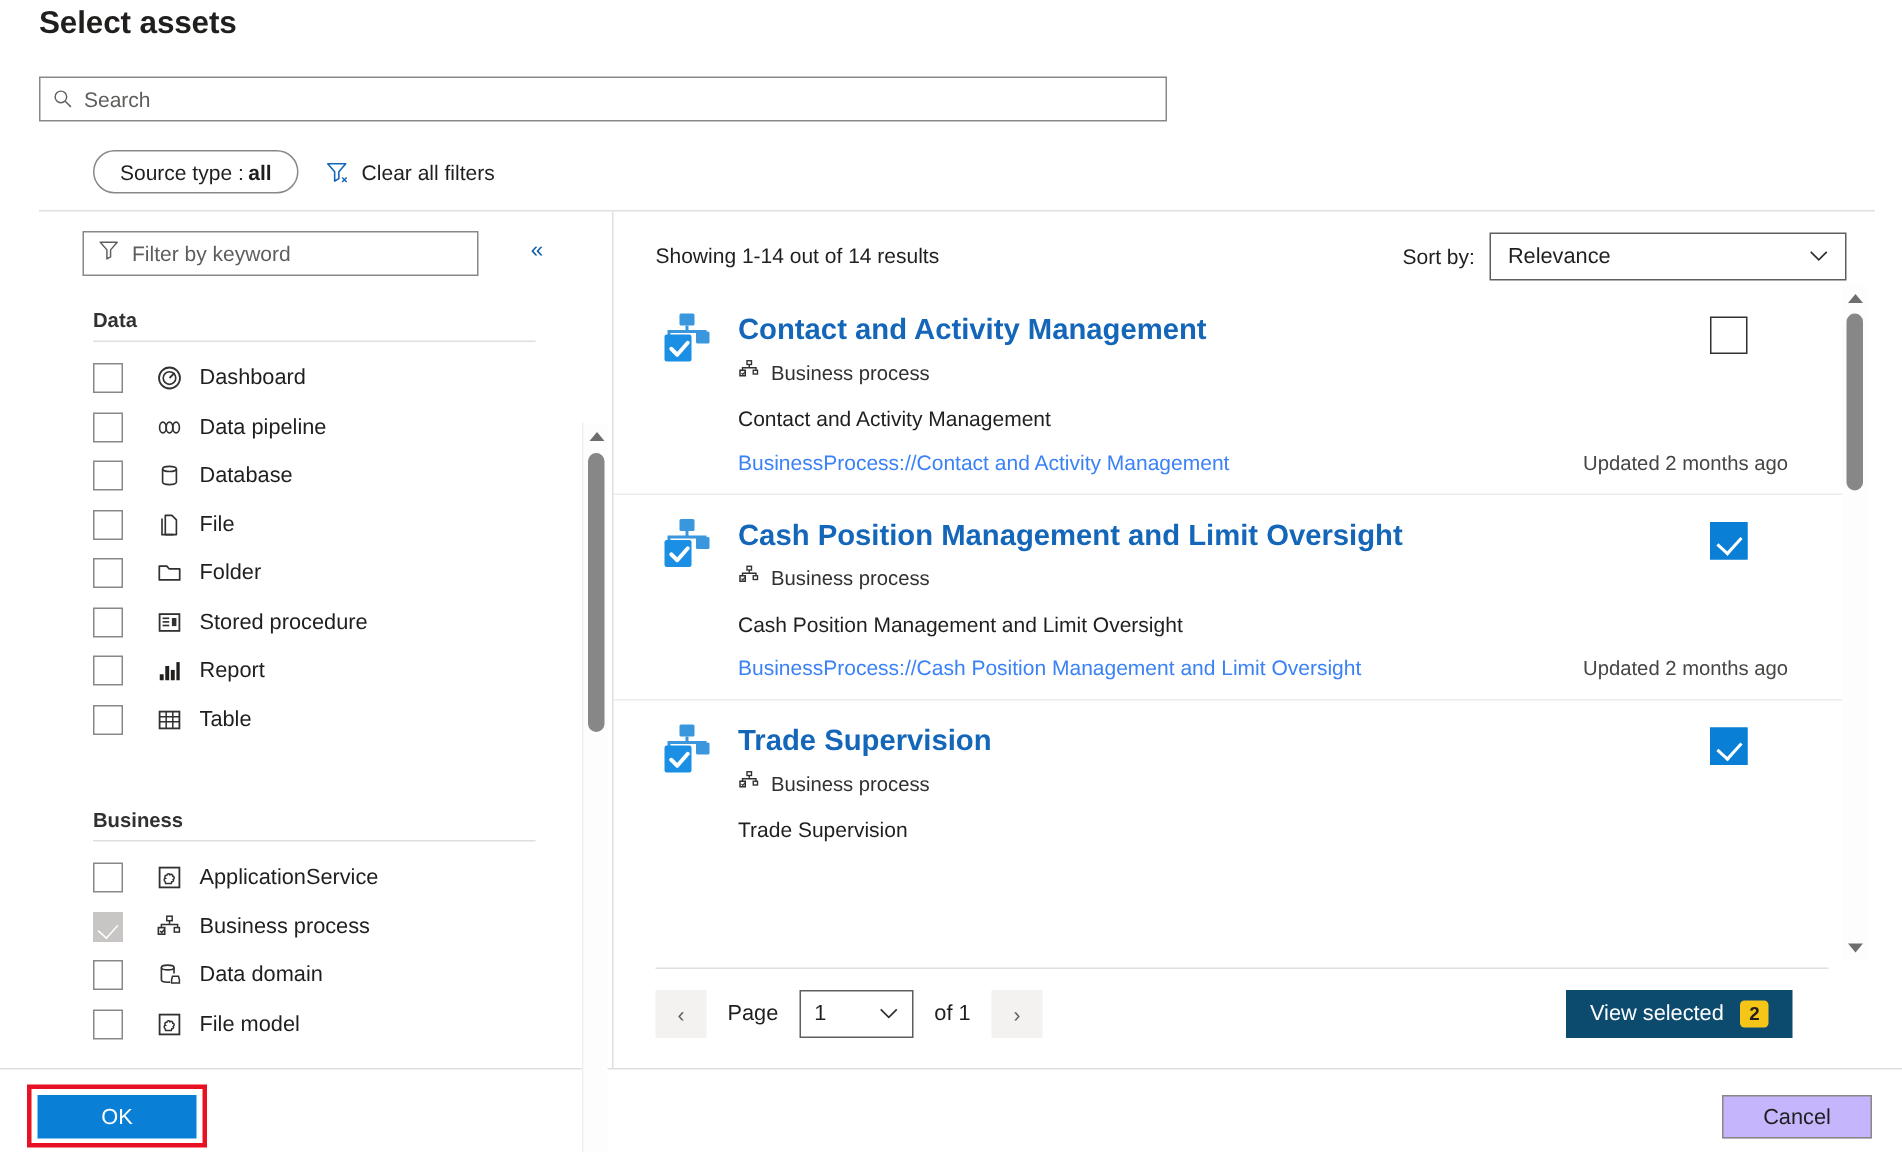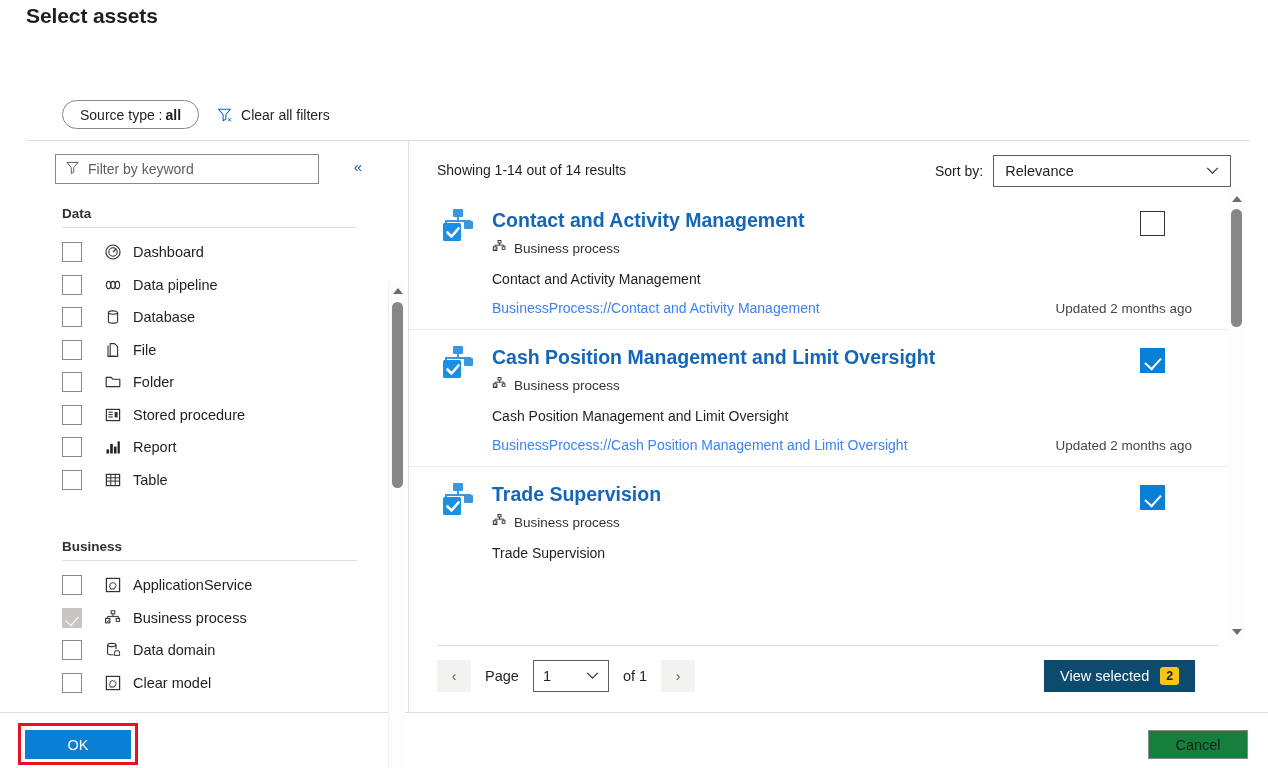--- a/index.html
+++ b/index.html
@@ -219,32 +219,41 @@
     background: transparent;
   }
   .ok-btn {
     position: absolute; left: 25px; top: 730px;
     width: 106px; height: 29px; background: #0a7fd6; border: none;
     color: #fff; font-size: 14.5px; font-family: "Liberation Sans", sans-serif;
     cursor: pointer;
   }
   .cancel-btn {
     position: absolute; left: 1148px; top: 730px;
-    width: 100px; height: 29px; background: #15803d; border: 1px solid #8a8886;
+    width: 100px; height: 29px; background: #c4b5fd; border: 1px solid #8a8886;
     color: #201f1e; font-size: 14.5px; font-family: "Liberation Sans", sans-serif;
     cursor: pointer;
   }
 </style>
 </head>
 <body>
 
 <div id="root">
 
   <div class="dlg-title">Select assets</div>
 
+  <div class="search-box">
+    <span>
+      <svg class="mag" viewBox="0 0 16 16">
+          <circle cx="6.4" cy="6.4" r="4.4" fill="none" stroke="#605e5c" stroke-width="1.1"></circle>
+          <line x1="9.7" y1="9.7" x2="14" y2="14" stroke="#605e5c" stroke-width="1.1"></line>
+        </svg>
+    </span>
+    <span class="ph">Search</span>
+  </div>
 
   <div class="chip-row">
     <div class="chip">
       <span>Source type : </span>
         <b>all</b>
     </div>
     <div class="clear-filters">
       <span>
         <svg class="funnel" viewBox="0 0 16 16">
             <path d="M1.5 2.2h12l-4.6 5.3v4.6l-2.8 1.6V7.5z" fill="none" stroke="#1466b8" stroke-width="1.05" stroke-linejoin="round"></path>
@@ -417,21 +426,21 @@
       </div>
 
       <div class="facet-item">
         <div class="cbx"></div>
         <span class="facet-icon">
           <svg width="18" height="18" viewBox="0 0 18 18">
               <rect x="2.4" y="2.4" width="13.2" height="13.2" fill="none" stroke="#323130" stroke-width="1.2"></rect>
               <path d="M6 11.6c-.9-.6-.7-2 .3-2.1-.9-.8-.2-2.2.9-2 .1-1.1 1.6-1.3 2.1-.3.7-.8 2-.1 1.9 1 1.1.1 1.3 1.6.3 2.1.5.7-.1 1.7-1 1.6l-.3 1.1H6.4z" fill="none" stroke="#323130" stroke-width="1"></path>
             </svg>
         </span>
-        <span class="facet-label">Clear model</span>
+        <span class="facet-label">File model</span>
       </div>
     </div>
 
     <div class="lscroll">
       <div class="scroll-arrow" style="top:0;">
           <div class="tri tri-up"></div>
         </div>
       <div class="scroll-thumb" style="top:20px; height:186px;"></div>
 
     </div>

